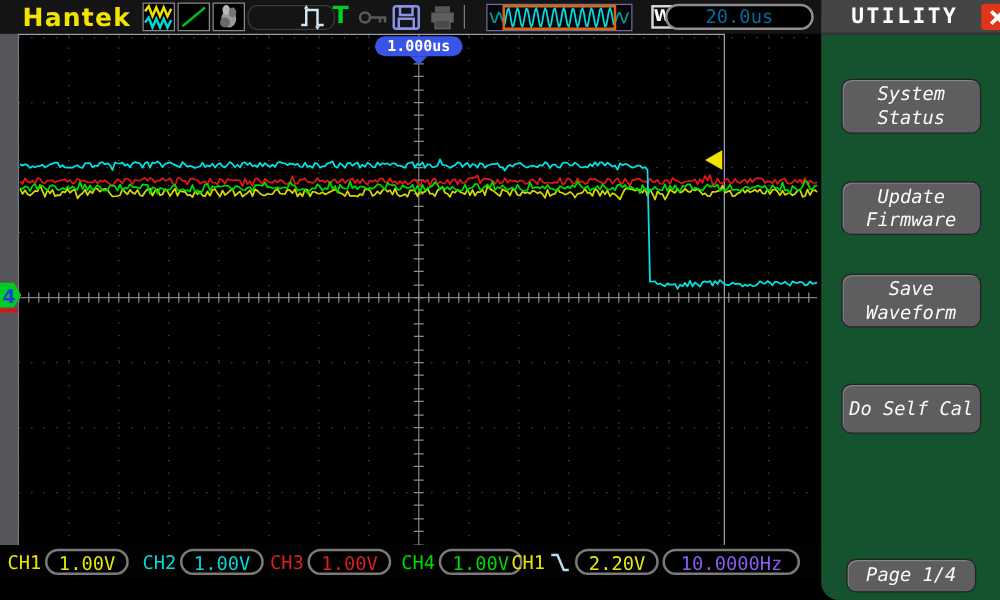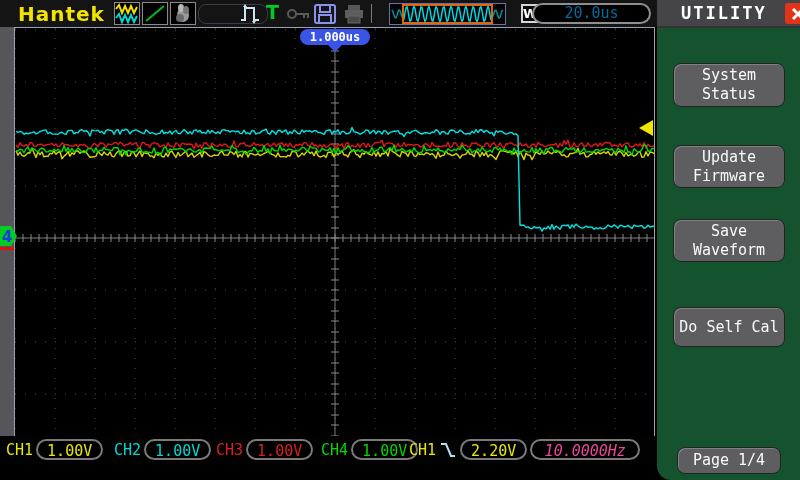--- a/index.html
+++ b/index.html
@@ -22,21 +22,21 @@
            border:1px solid #6f6fa2;box-sizing:border-box;}
   .wbox{position:absolute;left:521px;top:4px;width:18px;height:19px;border:2px solid #d6d6d6;
         box-sizing:border-box;background:#0a0a0a;color:#fff;font-weight:bold;font-size:13px;
         text-align:center;line-height:15px;font-family:"DejaVu Sans",sans-serif;}
   .tb-pill{position:absolute;left:532px;top:3px;width:119px;height:21px;box-sizing:border-box;
            border:2px solid #8f8f8f;border-radius:11px;background:#000;color:#0369a1;
            font-size:15px;text-align:center;line-height:17px;}
 
   
   .left-strip{position:absolute;left:0;top:27px;width:14px;height:425px;background:#56565a;}
-  .scope{position:absolute;left:14px;top:27px;width:641px;height:425px;box-sizing:border-box;
+  .scope{position:absolute;left:14px;top:27px;width:566px;height:425px;box-sizing:border-box;
          border:1px solid #99a1b2;background:#000;}
   .scope svg.plot{position:absolute;left:0;top:0;}
   .time-bubble{position:absolute;left:285px;top:1px;width:70px;height:16px;background:#3a55e6;
                border-radius:8px;color:#fff;font-size:12px;font-weight:bold;text-align:center;
                line-height:16px;z-index:5;}
   .bubble-tail{position:absolute;left:313px;top:17px;width:0;height:0;z-index:5;
                border-left:7px solid transparent;border-right:7px solid transparent;
                border-top:7px solid #3a55e6;}
   .trig-arrow{position:absolute;right:1px;top:92px;z-index:4;}
   .ch4-marker{position:absolute;left:0;top:226px;z-index:6;}
@@ -54,21 +54,21 @@
   .sidebar{position:absolute;left:657px;top:0;width:158px;height:480px;background:#14532d;border-radius:14px;}
   .sb-header{position:absolute;left:0;top:0;width:100%;height:28px;background:#454547;
              border-bottom:2px solid #333335;box-sizing:border-box;}
   .sb-title{position:absolute;left:24px;top:3px;color:#fff;font-size:17px;font-weight:bold;
             letter-spacing:2px;}
   .sb-close{position:absolute;right:4px;top:3px;width:26px;height:21px;background:#e23418;
             border-radius:3px;display:flex;align-items:center;justify-content:center;}
   .sb-btn{position:absolute;left:16px;width:110px;background:#5e5e60;border:1px solid #232325;
           border-radius:8px;box-shadow:inset 1px 1px 0 rgba(255,255,255,.22);
           color:#fafafa;font-size:15px;line-height:19px;text-align:center;
-          display:flex;flex-direction:column;justify-content:center;cursor:default;}
+          display:flex;flex-direction:column;justify-content:center;cursor:default;font-style:italic;}
   .b0{top:63px;height:42px;} .b1{top:145px;height:41px;} .b2{top:219px;height:41px;}
   .b3{top:307px;height:38px;} .bpage{top:447px;left:20px;width:102px;height:25px;}
 </style>
 </head>
 <body>
 
 <div class="app">
 
   <div class="topbar">
     <div class="logo">Hantek</div>
@@ -204,21 +204,21 @@
     <div class="chgroup" style="left:321px;">
       <span class="ch-label" style="color: rgb(0, 216, 0);">CH4</span>
       <span class="pill" style="color: rgb(0, 216, 0);">1.00V</span>
     </div>
     <div class="chgroup" style="left:409px;">
       <span class="ch-label" style="color: rgb(232, 232, 0);">CH1</span>
       <svg width="16" height="18" style="margin:0 1px;">
         <path d="M1 3 h5 l5 12 h4" fill="none" stroke="#b8dcf0" stroke-width="2"></path>
       </svg>
       <span class="pill" style="color: rgb(232, 232, 0);">2.20V</span>
-      <span class="pill wide" style="color: #ec4899; font-style: italic;">10.0000Hz</span>
+      <span class="pill wide" style="color: #8b5cf6;">10.0000Hz</span>
     </div>
   </div>
 
   <div class="sidebar">
     <div class="sb-header">
       <div class="sb-title">UTILITY</div>
       <div class="sb-close">
         <svg width="14" height="14">
           <line x1="2" y1="2" x2="12" y2="12" stroke="#fff" stroke-width="3"></line>
           <line x1="12" y1="2" x2="2" y2="12" stroke="#fff" stroke-width="3"></line>

